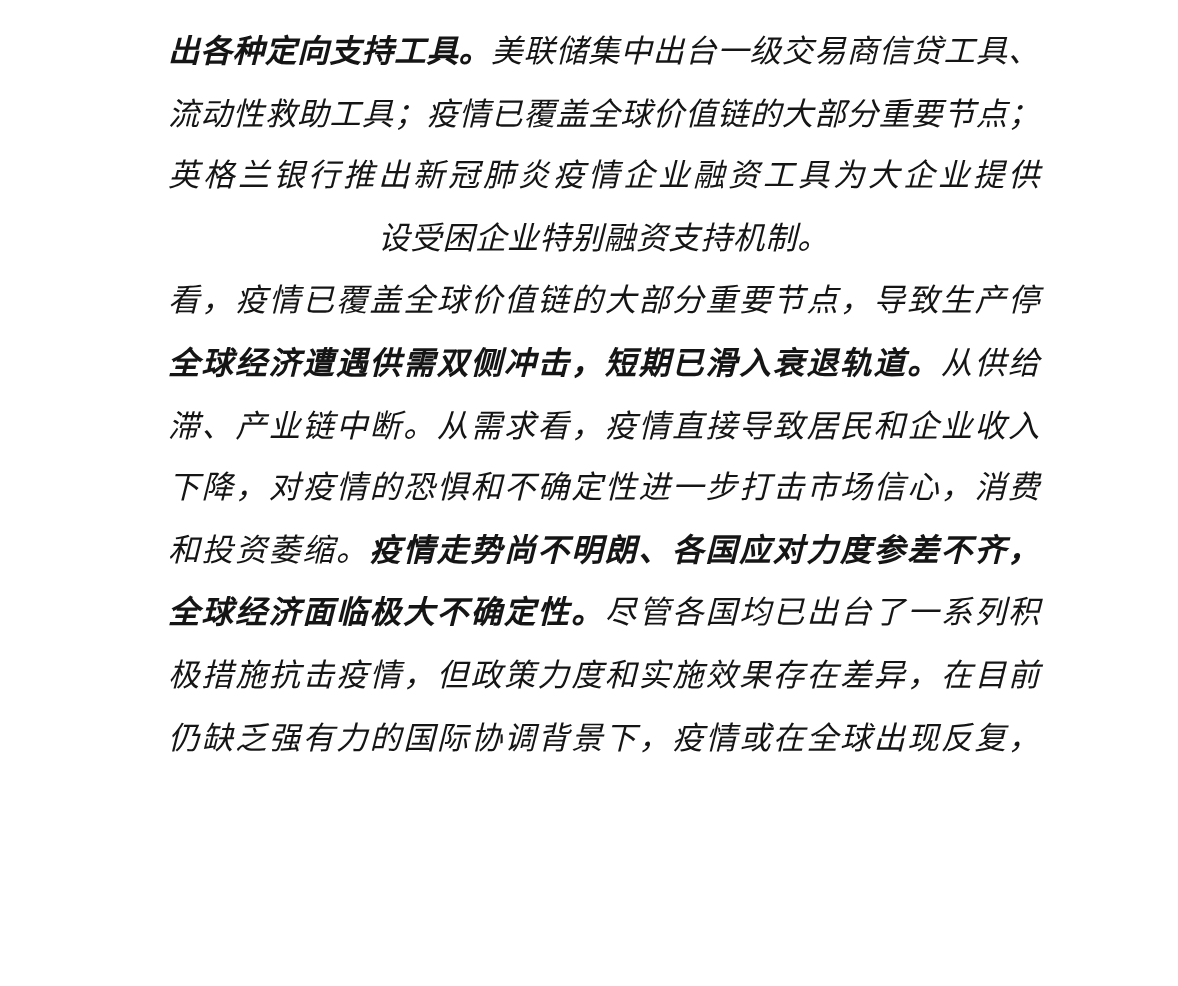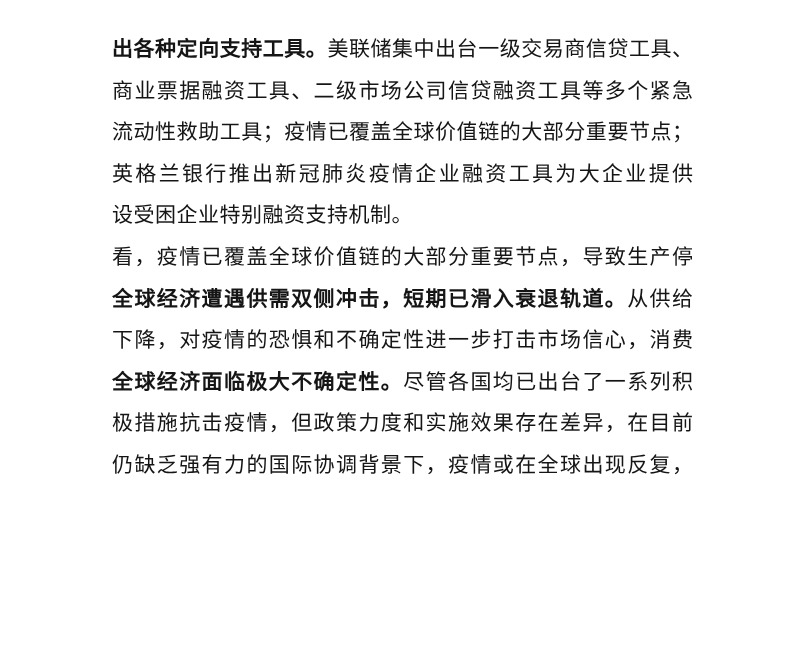--- a/index.html
+++ b/index.html
@@ -12,30 +12,32 @@
     width: 785px;
     height: 657px;
     background: #ffffff;
     overflow: hidden;
     font-family: "Liberation Serif", "DejaVu Serif", serif;
     color: #111111;
   }
   .text-block {
     position: absolute;
     left: 112px;
-    top: 29px;
+    top: 14px;
     width: 581px;
+    font-style: italic;
   }
   .line {
     font-size: 21px;
     line-height: 41.6px;
     height: 41.6px;
     white-space: nowrap;
     color: #151515;
     letter-spacing: 0.5px;
+    text-align: center;
   }
   .line.justify {
     white-space: normal;
     text-align: justify;
     text-align-last: justify;
     letter-spacing: 0;
   }
   .line.indent {
     text-indent: 44px;
   }
@@ -43,37 +45,38 @@
   .seg.b { font-weight: bold; }
 </style>
 </head>
 <body>
 
 <div class="page">
   <div class="text-block">
 
     <div class="line justify"><span class="seg b">出各种定向支持工具。</span><span class="seg">美联储集中出台一级交易商信贷工具、</span></div>
 
-    <div class="line justify"><span class="seg">商业票据融资工具、二级市场公司信贷融资工具等多个紧急</span></div>
 
     <div class="line justify"><span class="seg">流动性救助工具；疫情已覆盖全球价值链的大部分重要节点；</span></div>
 
     <div class="line justify"><span class="seg">英格兰银行推出新冠肺炎疫情企业融资工具为大企业提供</span></div>
 
 
     <div class="line"><span class="seg">设受困企业特别融资支持机制。</span></div>
 
 
     <div class="line justify"><span class="seg">看，疫情已覆盖全球价值链的大部分重要节点，导致生产停</span></div>
 
     <div class="line justify"><span class="seg b">全球经济遭遇供需双侧冲击，短期已滑入衰退轨道。</span><span class="seg">从供给</span></div>
 
+    <div class="line justify"><span class="seg">滞、产业链中断。从需求看，疫情直接导致居民和企业收入</span></div>
 
     <div class="line justify"><span class="seg">下降，对疫情的恐惧和不确定性进一步打击市场信心，消费</span></div>
 
+    <div class="line justify"><span class="seg">和投资萎缩。</span><span class="seg b">疫情走势尚不明朗、各国应对力度参差不齐，</span></div>
 
     <div class="line justify"><span class="seg b">全球经济面临极大不确定性。</span><span class="seg">尽管各国均已出台了一系列积</span></div>
 
     <div class="line justify"><span class="seg">极措施抗击疫情，但政策力度和实施效果存在差异，在目前</span></div>
 
     <div class="line justify"><span class="seg">仍缺乏强有力的国际协调背景下，疫情或在全球出现反复，</span></div>
 
   </div>
 </div>
 

